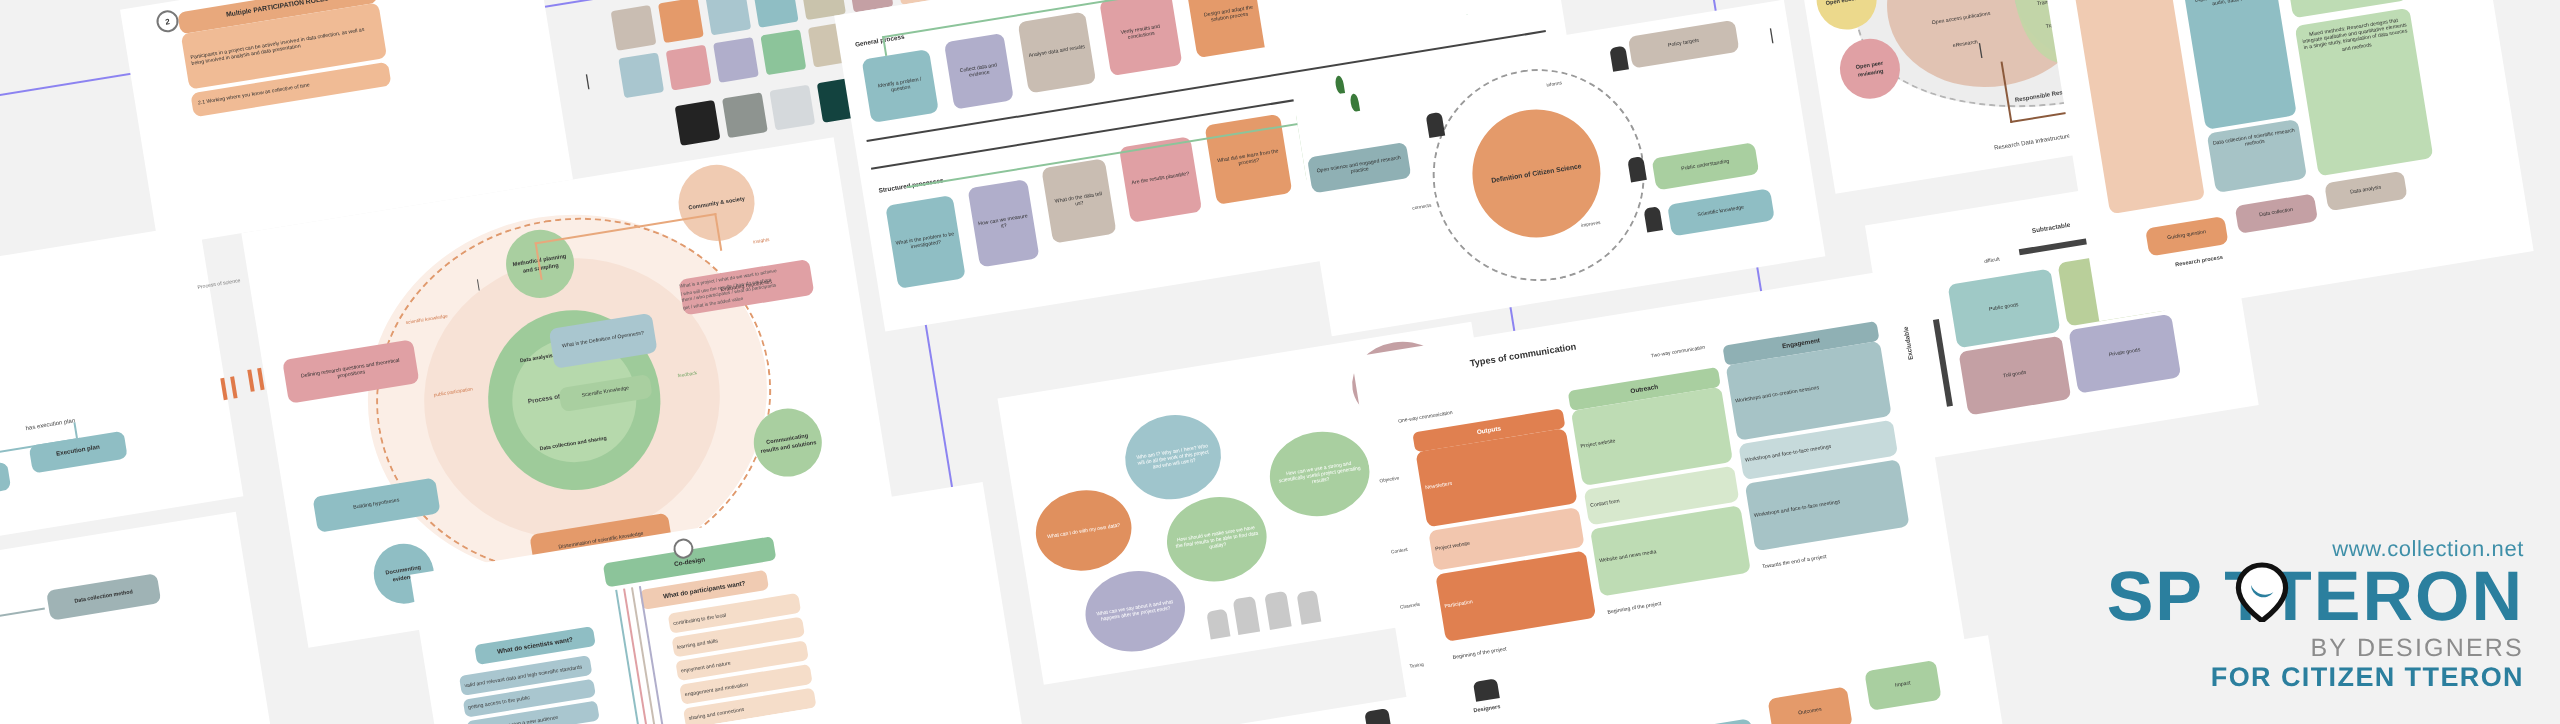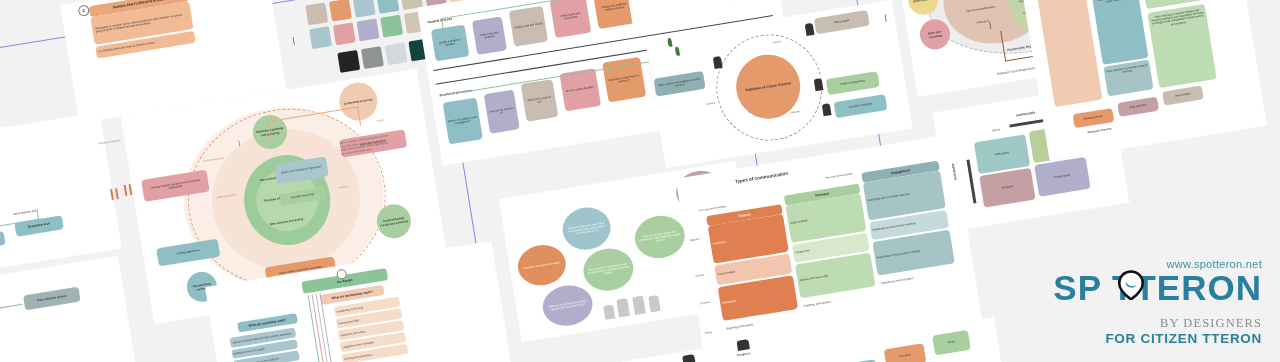--- a/index.html
+++ b/index.html
@@ -63,21 +63,21 @@
   .person{position:absolute;background:#c9c9c9;border-radius:3px 3px 0 0;}
   .dashring{position:absolute;border-radius:50%;border:.7px dashed #e09a6e;}
   .dashring.grey{border-color:#9a9a9a;}
   
   #logo{position:absolute;right:18px;bottom:16px;text-align:right;
         font-family:"Liberation Sans",sans-serif;}
   #logo .url{font-size:11px;color:#3e8fa8;letter-spacing:.3px;margin-bottom:1px;}
   #logo .word{font-size:35px;font-weight:bold;color:#2b7f9e;letter-spacing:1px;
               line-height:.95;position:relative;display:inline-block;}
   #logo .pin{position:absolute;left:63px;top:-1px;width:30px;height:30px;}
-  #logo .sub1{font-size:12.5px;color:#8c8c8c;letter-spacing:1.1px;margin-top:12px;font-family:Liberation Serif, serif;}
+  #logo .sub1{font-size:12.5px;color:#8c8c8c;letter-spacing:1.1px;margin-top:2px;}
   #logo .sub2{font-size:13.5px;color:#2b7f9e;font-weight:bold;letter-spacing:.7px;}
 </style>
 </head>
 <body>
 
 <div id="stage">
   <div id="board">
 
     <div class="guideline vline" style="left:600px;top:0;height:820px;"></div>
     <div class="guideline hline" style="left:0;top:160px;width:1050px;"></div>
@@ -390,21 +390,21 @@
     <div class="lbl" style="left:452px;top:196px;font-size:8px;color:#444;">|</div>
     <div class="lbl" style="left:1040px;top:268px;font-size:8px;color:#444;">|</div>
     <div class="lbl" style="left:1142px;top:292px;font-size:8px;color:#444;">|</div>
 
     <div style="position:absolute;left:822px;top:258px;width:4px;height:9px;background:#3a7a3a;border-radius:50% 50% 0 50%;"></div>
     <div style="position:absolute;left:828px;top:268px;width:4px;height:9px;background:#3a7a3a;border-radius:50% 50% 0 50%;"></div>
 
   </div>
 
   <div id="logo">
-    <div class="url">www.spotteron.net</div>
+    <div class="url">www.collection.net</div>
     <div class="word">
       <span>SP TTERON</span>
       <svg class="pin" viewBox="0 0 30 30">
         <path d="M15 1.5 C8.4 1.5 3.2 6.6 3.2 13 c0 7.5 9.4 14.6 11.2 15.9 c0.4 0.3 0.8 0.3 1.2 0 C17.4 27.6 26.8 20.5 26.8 13 C26.8 6.6 21.6 1.5 15 1.5 Z" fill="#ffffff" stroke="#111111" stroke-width="2.6"></path>
         <path d="M9.5 11.5 a6.2 6.2 0 0 0 11.2 3.6 a7.6 7.6 0 0 1 -11.2 -3.6 Z" fill="#2b7f9e"></path>
       </svg>
     </div>
     <div class="sub1">BY DESIGNERS</div>
     <div class="sub2">FOR CITIZEN TTERON</div>
   </div>

